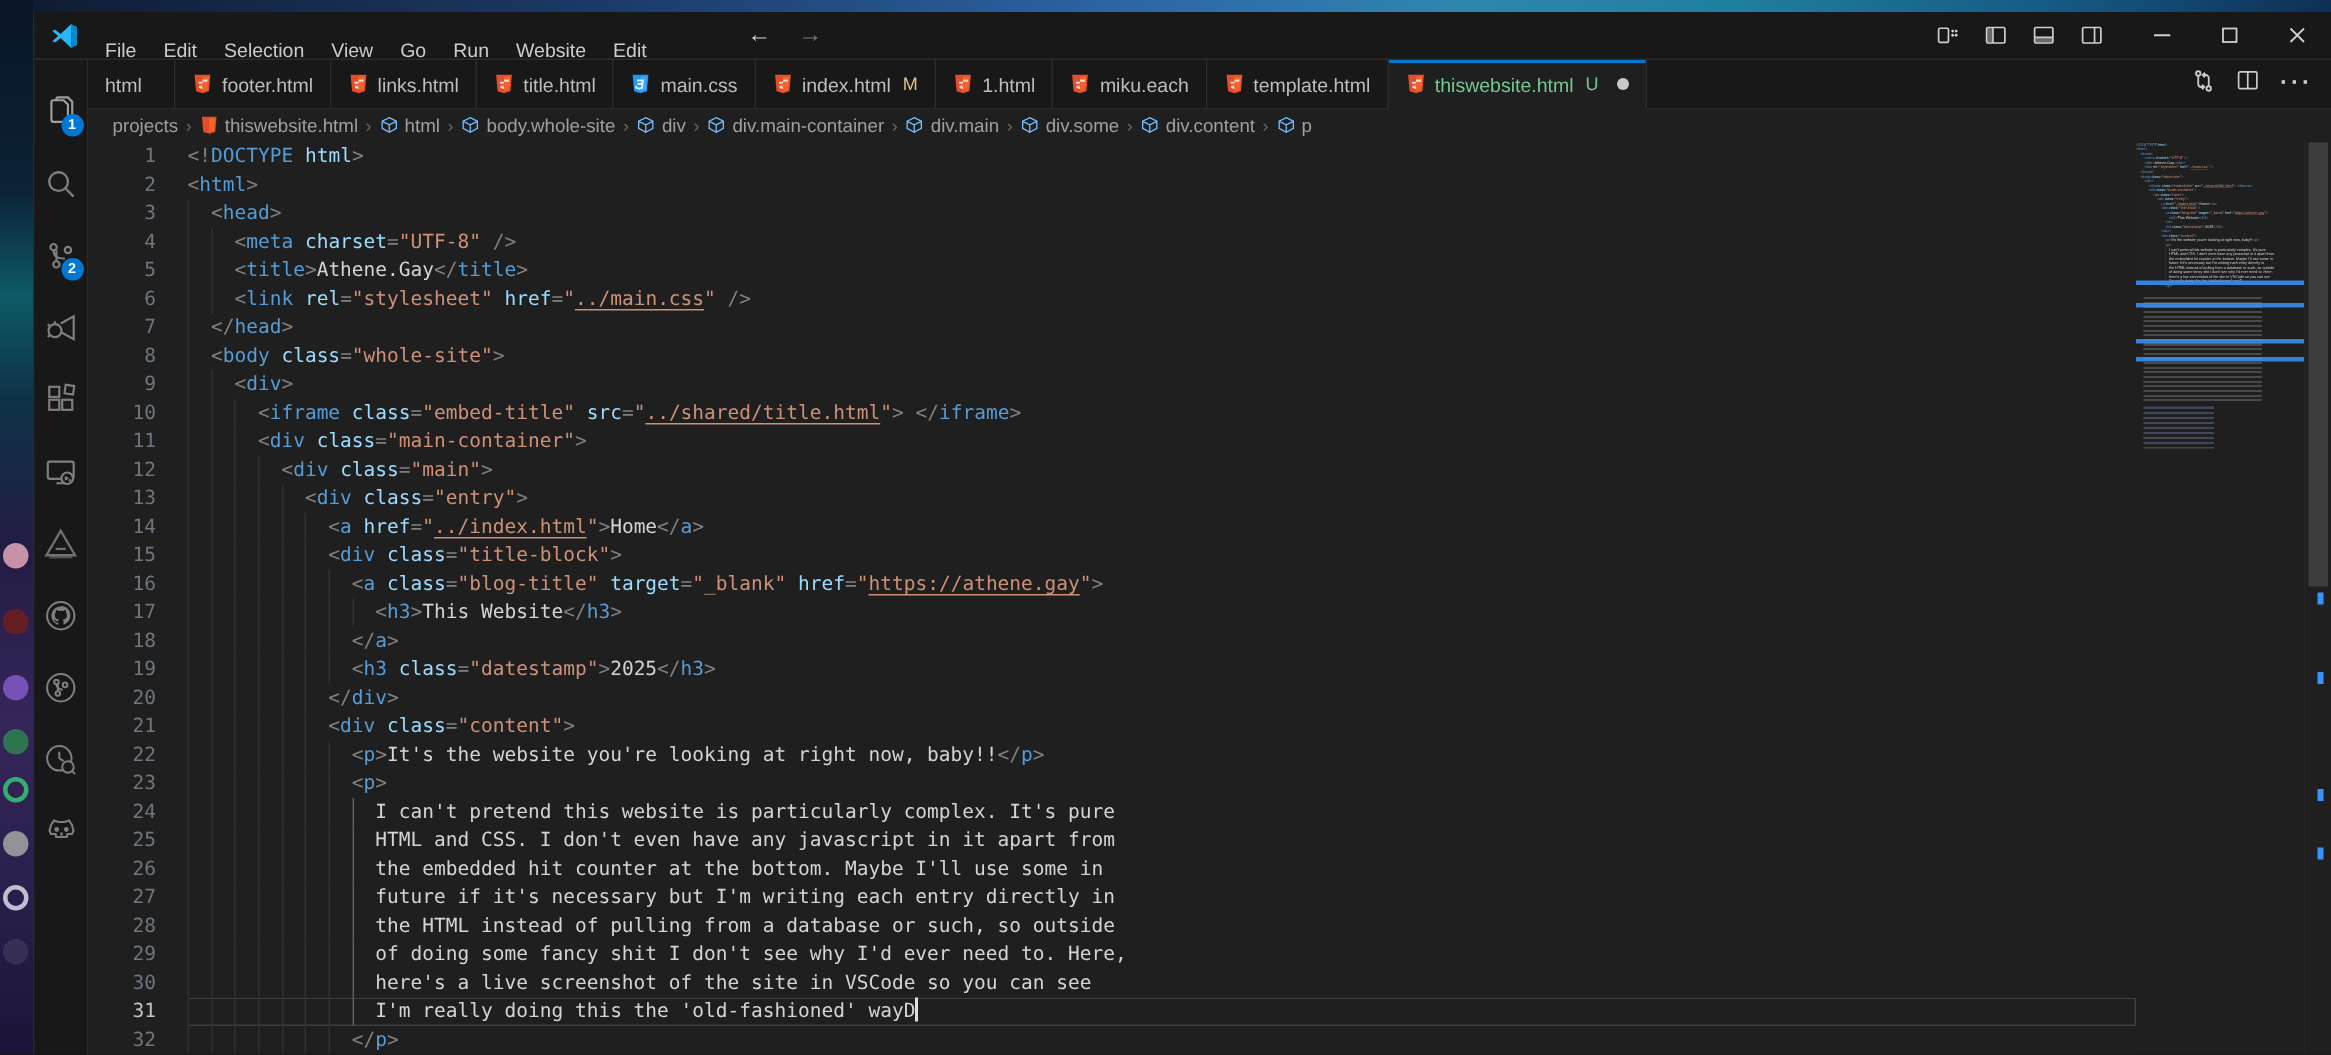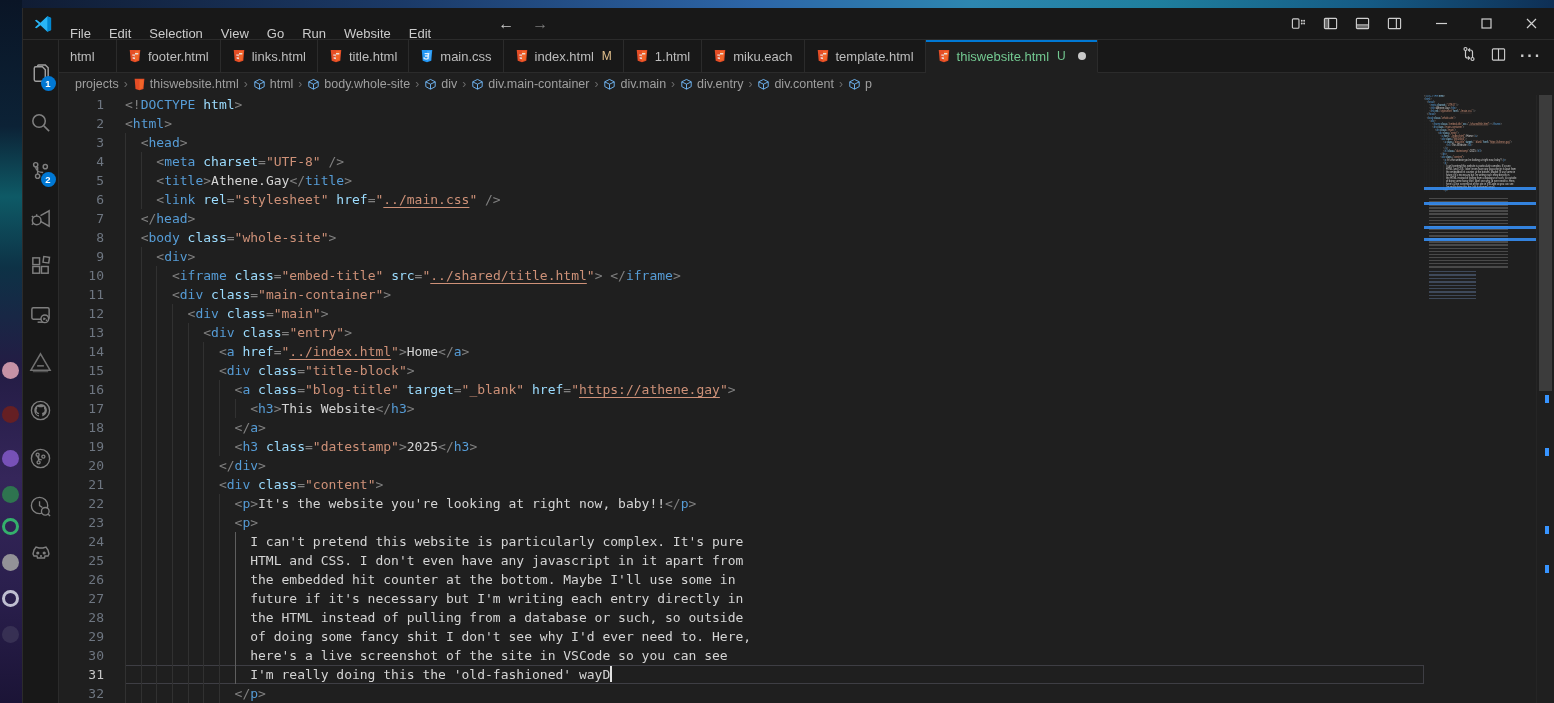--- a/index.html
+++ b/index.html
@@ -54,21 +54,21 @@
   .tab.active::before { content:""; position:absolute; left:0; right:0; top:0; height:2px; background:#0078d4; }
   .tab .badge-m { color:#e2c08d; font-size:12px; margin-left:2px; }
   .tab .badge-u { color:#73c991; font-size:12px; margin-left:2px; }
   .tab .dirty { width:8px; height:8px; border-radius:50%; background:#c9c9c9; margin-left:6px; }
   .tab-spacer { flex:1; }
   .editor-actions { display:flex; align-items:center; gap:14px; padding:0 12px; color:#cccccc; }
 
   
   .breadcrumbs { height:22px; flex:0 0 22px; background:#1f1f1f; display:flex; align-items:center;
     padding-left:16px; font-size:12.5px; color:#9f9f9f; gap:4px; white-space:nowrap; overflow:hidden; }
-  .bc-item { display:flex; align-items:center; gap:4px; }
+  .bc-item { display:flex; gap:4px; }
   .bc-sep { color:#6a6a6a; font-size:12px; padding:0 1px; }
 
   
   .editorbody { flex:1; display:flex; min-height:0; position:relative; background:#1f1f1f; }
   .codearea { flex:1; overflow:hidden; font-family:"DejaVu Sans Mono", monospace; font-size:13px; line-height:19px; }
   .cl { display:flex; height:19px; }
   .ln { width:66px; flex:0 0 66px; text-align:right; padding-right:21px; color:#6e7681; user-select:none; }
   .cl.cur .ln { color:#c6c6c6; }
   .cw { position:relative; flex:1; white-space:pre; }
   .cl.cur .cw { box-shadow:inset 0 0 0 1px #3e3e44; }
@@ -420,21 +420,21 @@
               <path d="M2.2 4.8 8 7.6l5.8-2.8M8 7.6v6"></path>
             </svg>
           <span>div.main</span>
           </span>
         <span class="bc-sep">›</span>
         <span class="bc-item">
           <svg width="13" height="13" viewBox="0 0 16 16" fill="none" stroke="#75beff" stroke-width="1.1">
               <path d="M8 1.8 13.8 4.6v6L8 13.8 2.2 10.6v-6z"></path>
               <path d="M2.2 4.8 8 7.6l5.8-2.8M8 7.6v6"></path>
             </svg>
-          <span>div.entry</span>
+          <span>div.some</span>
           </span>
         <span class="bc-sep">›</span>
         <span class="bc-item">
           <svg width="13" height="13" viewBox="0 0 16 16" fill="none" stroke="#75beff" stroke-width="1.1">
               <path d="M8 1.8 13.8 4.6v6L8 13.8 2.2 10.6v-6z"></path>
               <path d="M2.2 4.8 8 7.6l5.8-2.8M8 7.6v6"></path>
             </svg>
           <span>div.content</span>
           </span>
         <span class="bc-sep">›</span>

